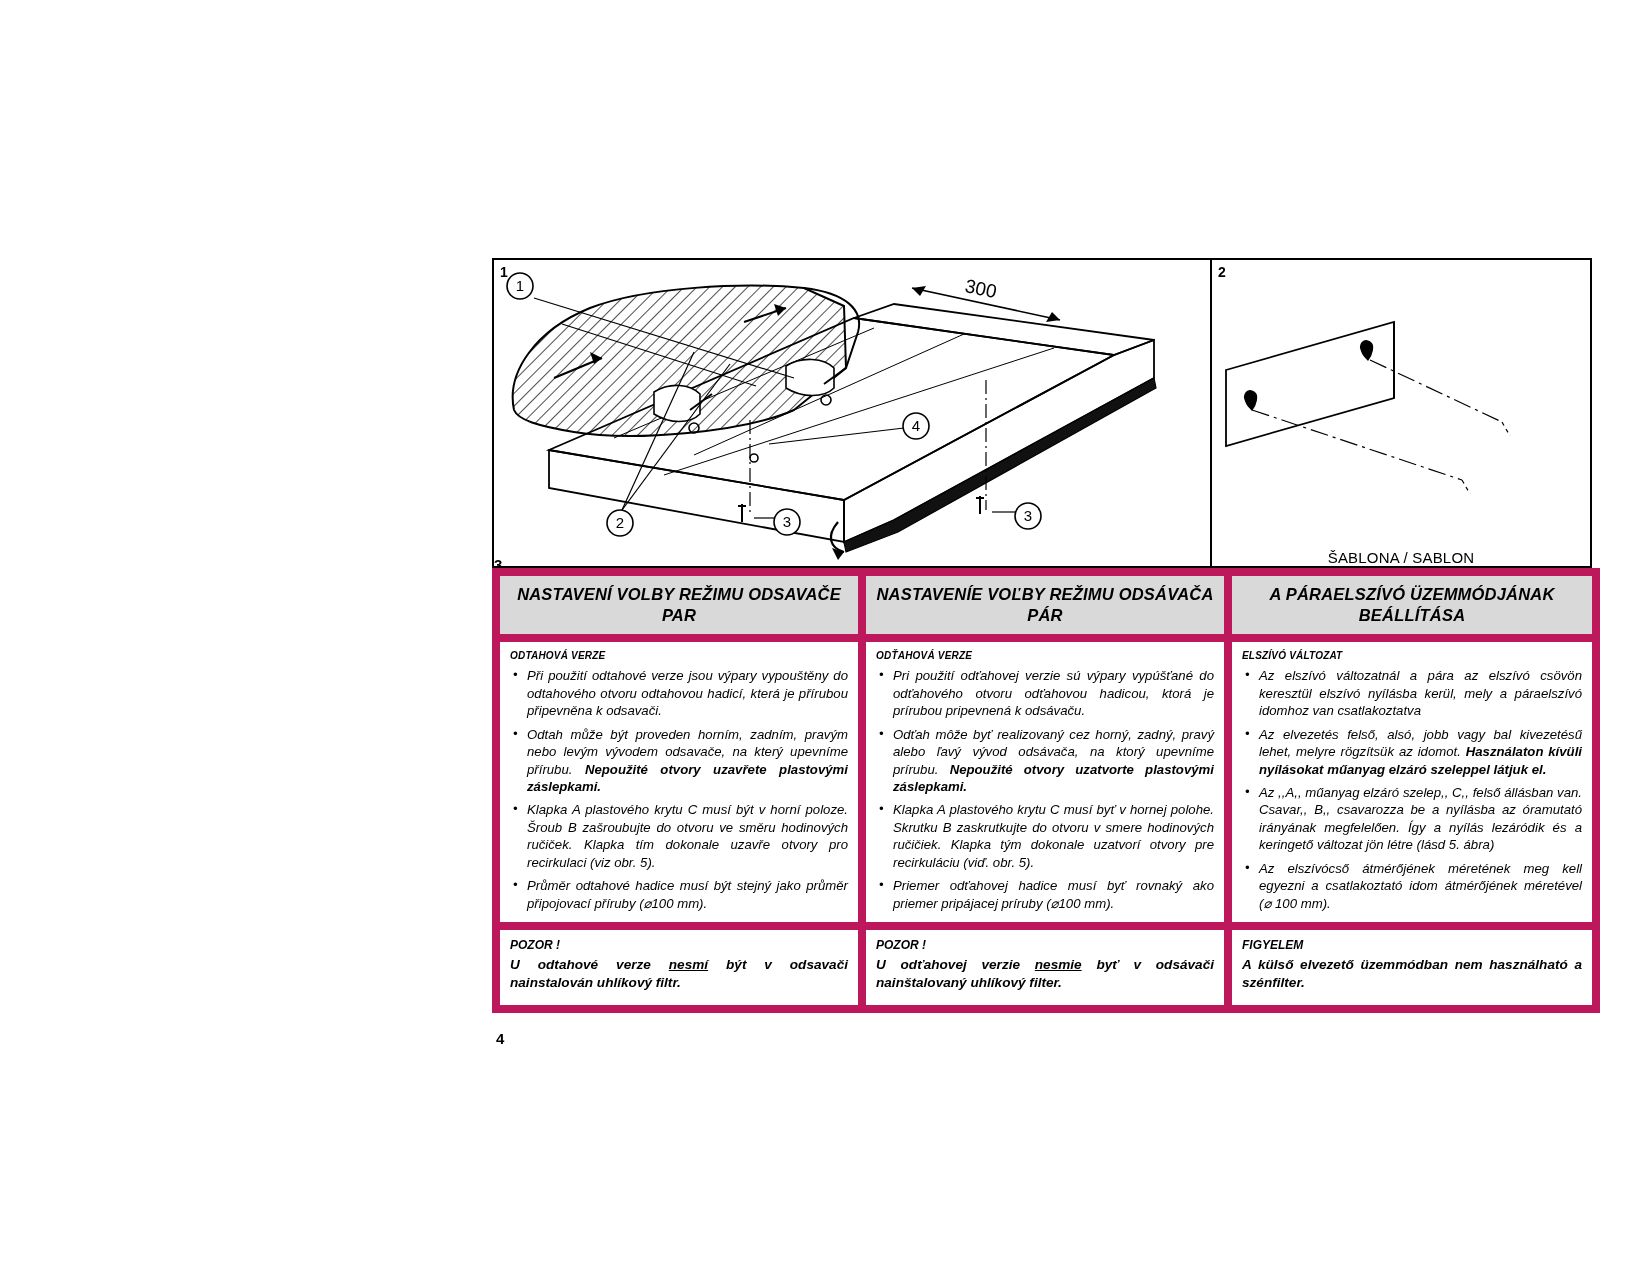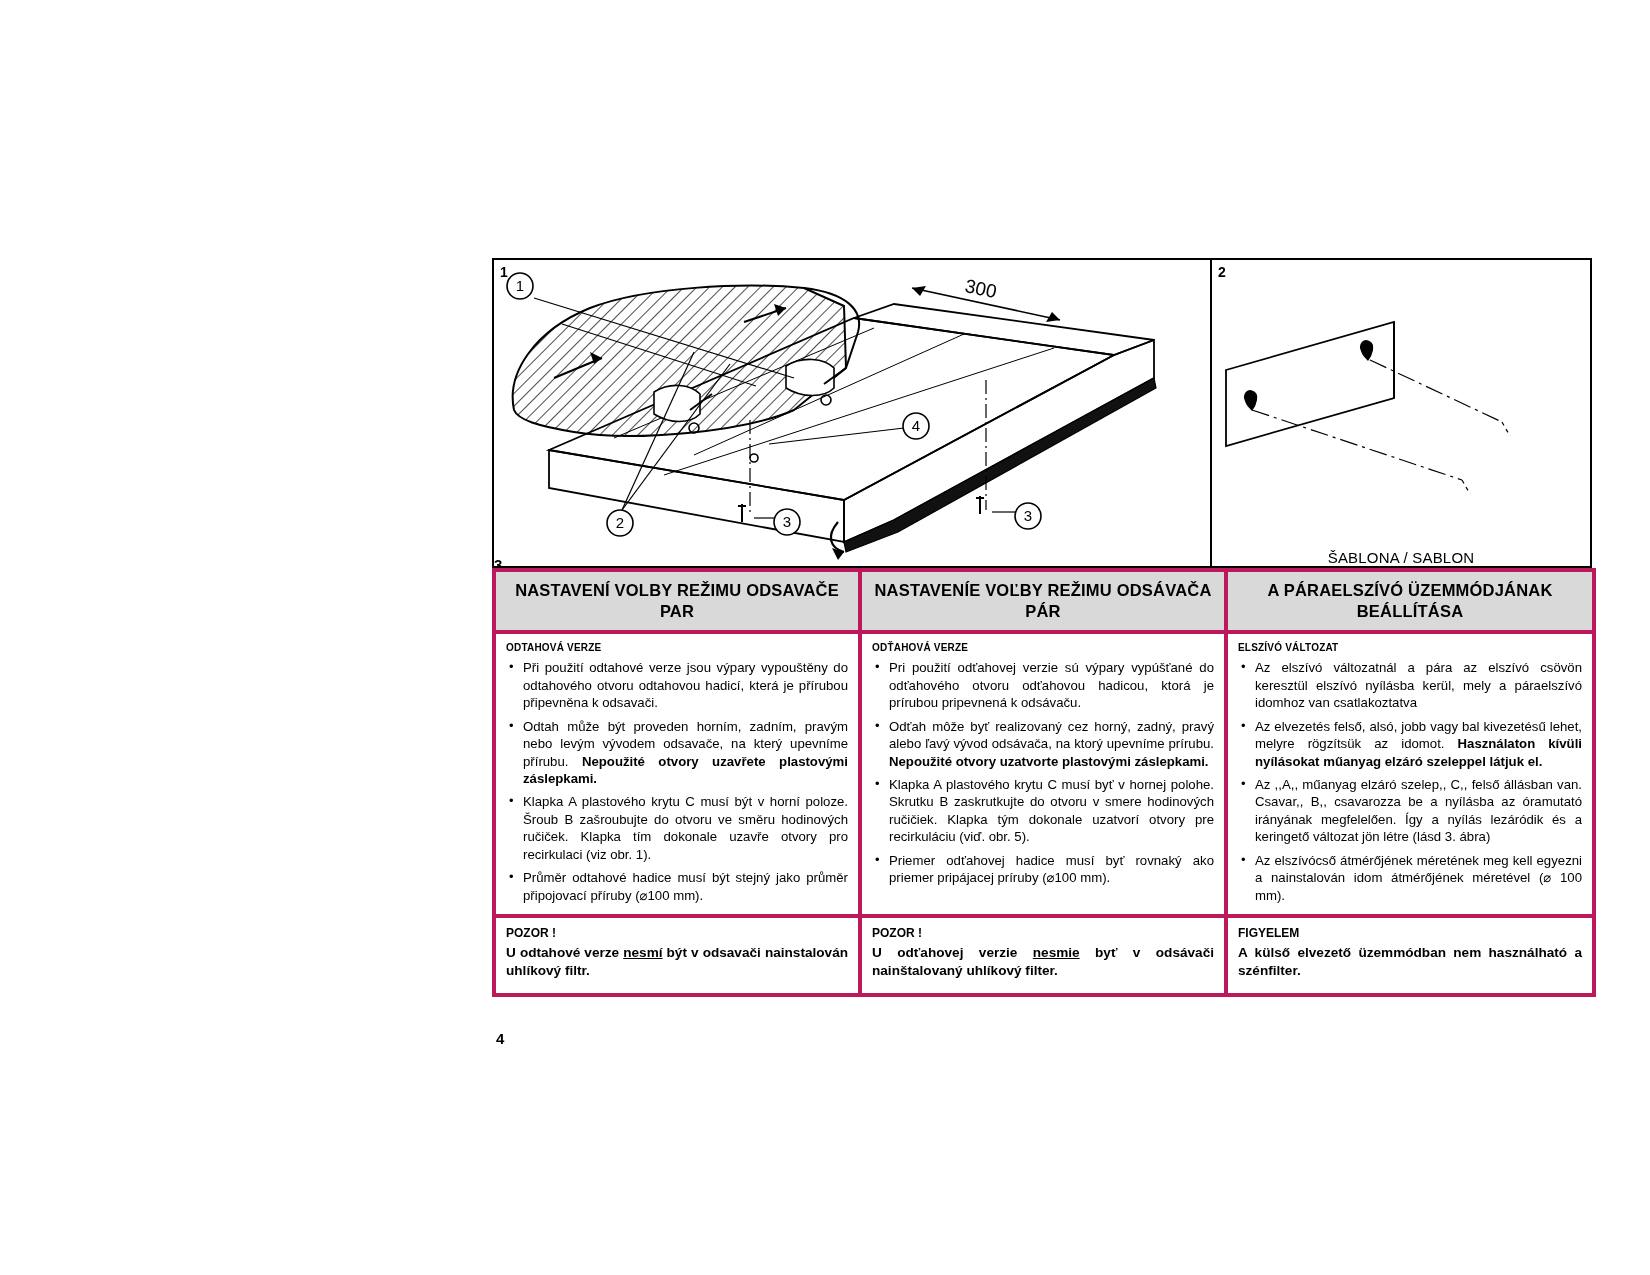--- a/index.html
+++ b/index.html
@@ -74,23 +74,24 @@
   
   .tbl {
     position: absolute;
     left: 492px;
     top: 568px;
     width: 1100px;
     border-collapse: collapse;
     table-layout: fixed;
   }
   .tbl td {
-    border: 4px solid #be185d;
+    border: 8px solid #be185d;
     vertical-align: top;
     padding: 0;
+    font-style: italic;
   }
   .col1 { width: 366px; }
   .col2 { width: 366px; }
   .col3 { width: 368px; }
 
   .hdr {
     background: #d9d9d9;
     text-align: center;
     font-weight: bold;
     font-size: 16.5px;
@@ -284,40 +285,40 @@
         <td class="hdr">NASTAVENÍ VOLBY REŽIMU ODSAVAČE PAR</td>
         <td class="hdr">NASTAVENÍE VOĽBY REŽIMU ODSÁVAČA PÁR</td>
         <td class="hdr">A PÁRAELSZÍVÓ ÜZEMMÓDJÁNAK BEÁLLÍTÁSA</td>
       </tr>
       <tr>
         <td class="body-cell">
           <div class="sub-title">ODTAHOVÁ VERZE</div>
           <ul class="items">
               <li>Při použití odtahové verze jsou výpary vypouštěny do odtahového otvoru odtahovou hadicí, která je přírubou připevněna k odsavači.</li>
               <li>Odtah může být proveden horním, zadním, pravým nebo levým vývodem odsavače, na který upevníme přírubu. <b>Nepoužité otvory uzavřete plastovými záslepkami.</b></li>
-              <li>Klapka A plastového krytu C musí být v horní poloze. Šroub B zašroubujte do otvoru ve směru hodinových ručiček. Klapka tím dokonale uzavře otvory pro recirkulaci (viz obr. 1).</li>
+              <li>Klapka A plastového krytu C musí být v horní poloze. Šroub B zašroubujte do otvoru ve směru hodinových ručiček. Klapka tím dokonale uzavře otvory pro recirkulaci (viz obr. 5).</li>
               <li>Průměr odtahové hadice musí být stejný jako průměr připojovací příruby (⌀100 mm).</li>
             </ul>
         </td>
         <td class="body-cell">
           <div class="sub-title">ODŤAHOVÁ VERZE</div>
           <ul class="items">
               <li>Pri použití odťahovej verzie sú výpary vypúšťané do odťahového otvoru odťahovou hadicou, ktorá je prírubou pripevnená k odsávaču.</li>
               <li>Odťah môže byť realizovaný cez horný, zadný, pravý alebo ľavý vývod odsávača, na ktorý upevníme prírubu. <b>Nepoužité otvory uzatvorte plastovými záslepkami.</b></li>
               <li>Klapka A plastového krytu C musí byť v hornej polohe. Skrutku B zaskrutkujte do otvoru v smere hodinových ručičiek. Klapka tým dokonale uzatvorí otvory pre recirkuláciu (viď. obr. 5).</li>
               <li>Priemer odťahovej hadice musí byť rovnaký ako priemer pripájacej príruby (⌀100 mm).</li>
             </ul>
         </td>
         <td class="body-cell">
           <div class="sub-title">ELSZÍVÓ  VÁLTOZAT</div>
           <ul class="items">
               <li>Az elszívó változatnál a pára az elszívó csövön keresztül elszívó nyílásba kerül, mely a páraelszívó idomhoz van csatlakoztatva</li>
               <li>Az elvezetés felső, alsó, jobb vagy bal kivezetésű lehet, melyre rögzítsük az idomot. <b>Használaton kívüli nyílásokat műanyag elzáró szeleppel látjuk el.</b></li>
-              <li>Az ,,A,, műanyag elzáró szelep,, C,, felső állásban van. Csavar,, B,, csavarozza be a nyílásba az óramutató irányának megfelelően. Így a nyílás lezáródik és a keringető változat jön létre (lásd 3. ábra)</li>
-              <li>Az elszívócső átmérőjének méretének meg kell egyezni a nainstalován idom átmérőjének méretével (⌀ 100 mm).</li>
+              <li>Az ,,A,, műanyag elzáró szelep,, C,, felső állásban van. Csavar,, B,, csavarozza be a nyílásba az óramutató irányának megfelelően. Így a nyílás lezáródik és a keringető változat jön létre (lásd 5. ábra)</li>
+              <li>Az elszívócső átmérőjének méretének meg kell egyezni a csatlakoztató idom átmérőjének méretével (⌀ 100 mm).</li>
             </ul>
         </td>
       </tr>
       <tr>
         <td class="warn-cell">
           <div class="warn-title">POZOR !</div>
           <div class="warn-text">U odtahové verze <u>nesmí</u> být v odsavači nainstalován uhlíkový filtr.</div>
         </td>
         <td class="warn-cell">
           <div class="warn-title">POZOR !</div>

